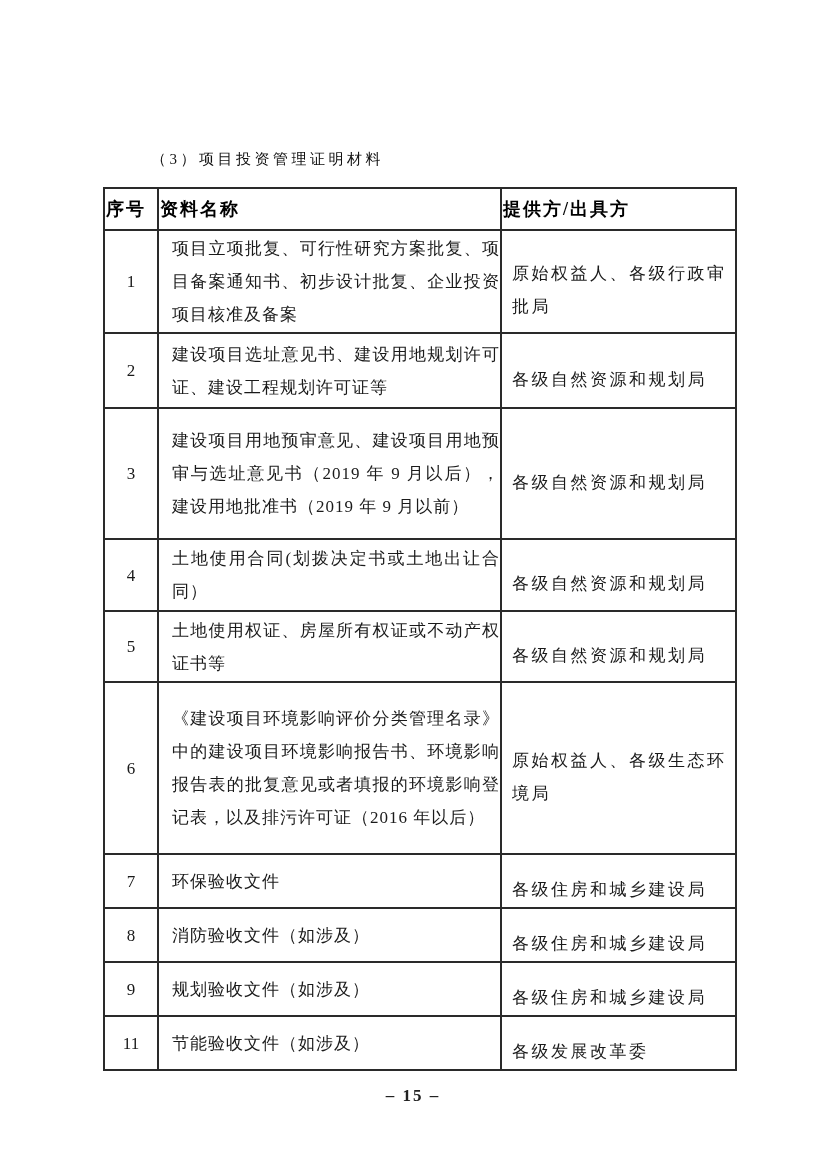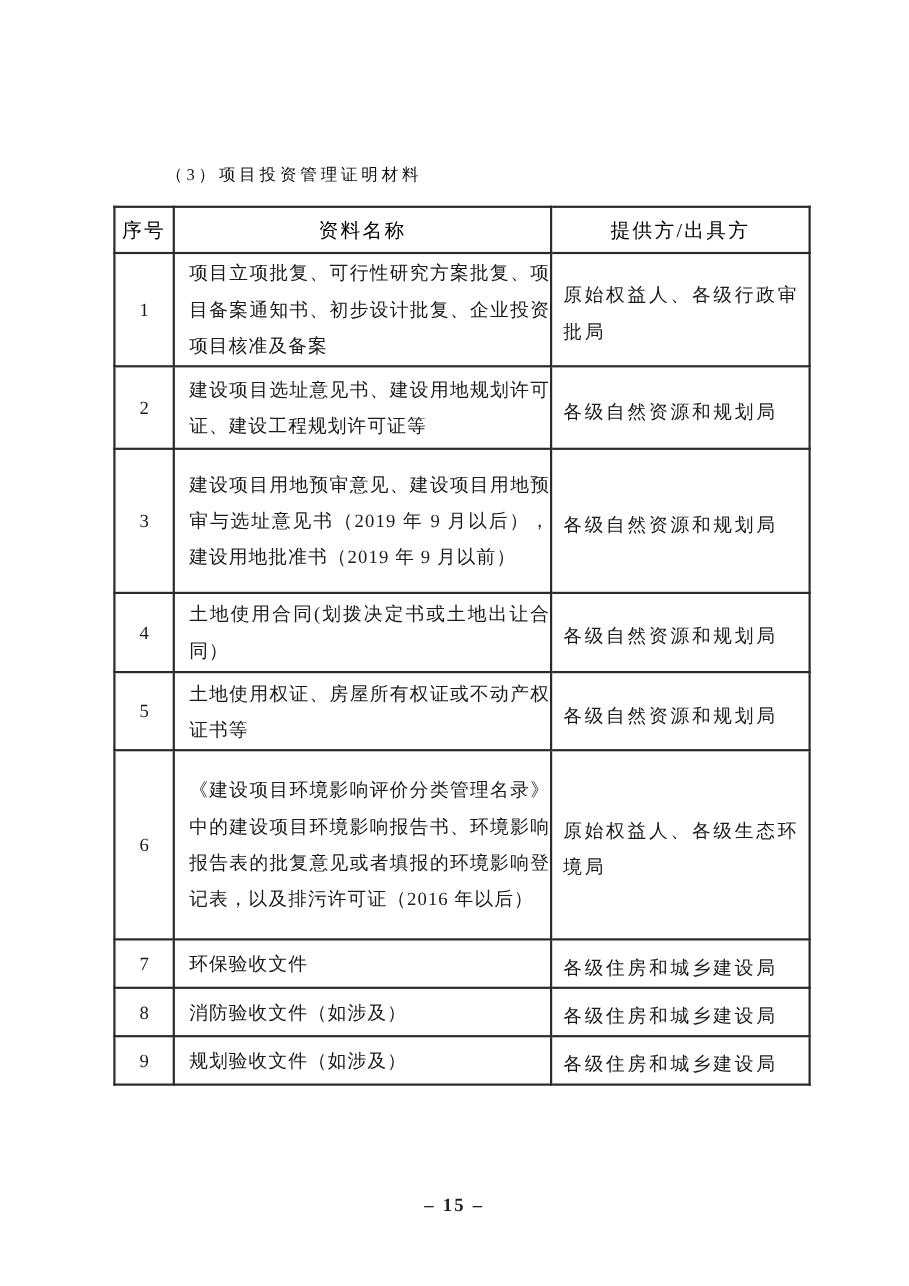--- a/index.html
+++ b/index.html
@@ -35,23 +35,23 @@
   }
   table.materials th,
   table.materials td {
     border: 2px solid #2a2a2a;
     overflow: hidden;
   }
   table.materials {
     border: 2px solid #000;
   }
   th {
-    font-weight: normal;
+    font-weight: bold;
     font-size: 18px;
-    text-align: center;
+    text-align: left;
     letter-spacing: 2px;
     height: 38px;
     color: #000;
   }
   td {
     font-size: 17px;
     line-height: 33px;
     vertical-align: middle;
     color: #1a1a1a;
   }
@@ -62,21 +62,21 @@
   }
   td.cell-name {
     text-align: justify;
     text-justify: inter-ideograph;
     letter-spacing: 1px;
     padding: 1px 0 1px 13px;
   }
   td.cell-provider {
     text-align: left;
     letter-spacing: 2.5px;
-    padding: 8px 4px 1px 10px;
+    padding: 18px 4px 1px 10px;
   }
   tr.rh-a  { height: 101px; }
   tr.rh-b  { height: 75px;  }
   tr.rh-c  { height: 131px; }
   tr.rh-d  { height: 72px;  }
   tr.rh-e  { height: 71px;  }
   tr.rh-f  { height: 172px; }
   tr.rh-s  { height: 35px;  }
   .footer-pagenum {
     position: absolute;
@@ -149,18 +149,23 @@
       <tr class="rh-s">
         <td class="cell-no">8</td>
         <td class="cell-name">消防验收文件（如涉及）</td>
         <td class="cell-provider">各级住房和城乡建设局</td>
       </tr>
       <tr class="rh-s">
         <td class="cell-no">9</td>
         <td class="cell-name">规划验收文件（如涉及）</td>
         <td class="cell-provider">各级住房和城乡建设局</td>
       </tr>
+      <tr class="rh-s">
+        <td class="cell-no">11</td>
+        <td class="cell-name">节能验收文件（如涉及）</td>
+        <td class="cell-provider">各级发展改革委</td>
+      </tr>
     </tbody>
   </table>
 
   <div class="footer-pagenum">– 15 –</div>
 
 </div>
 
 </body></html>

